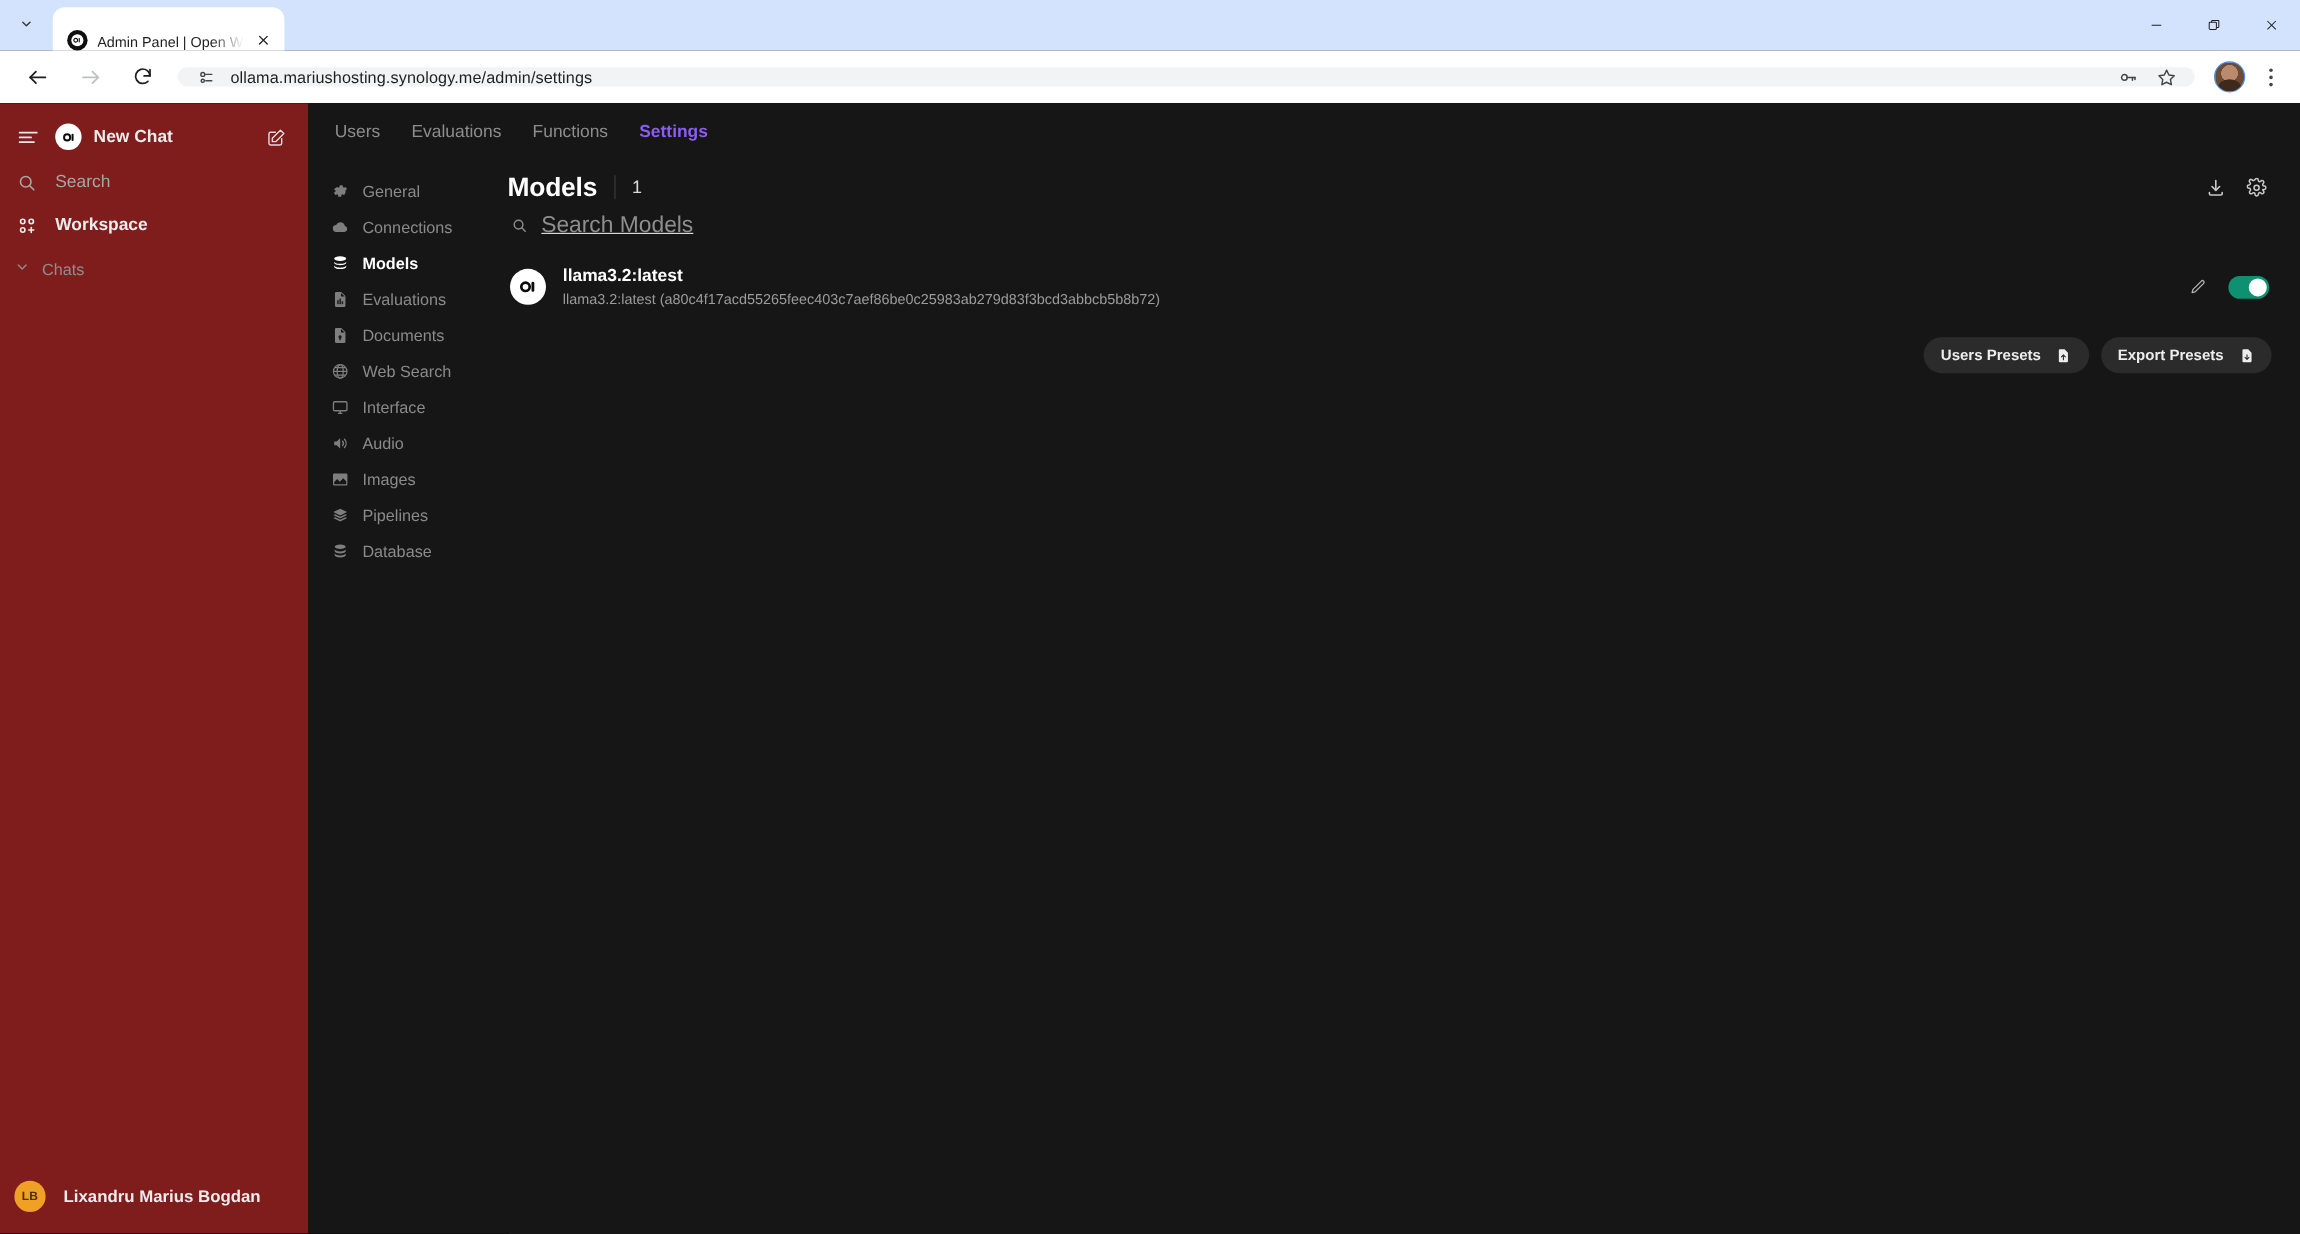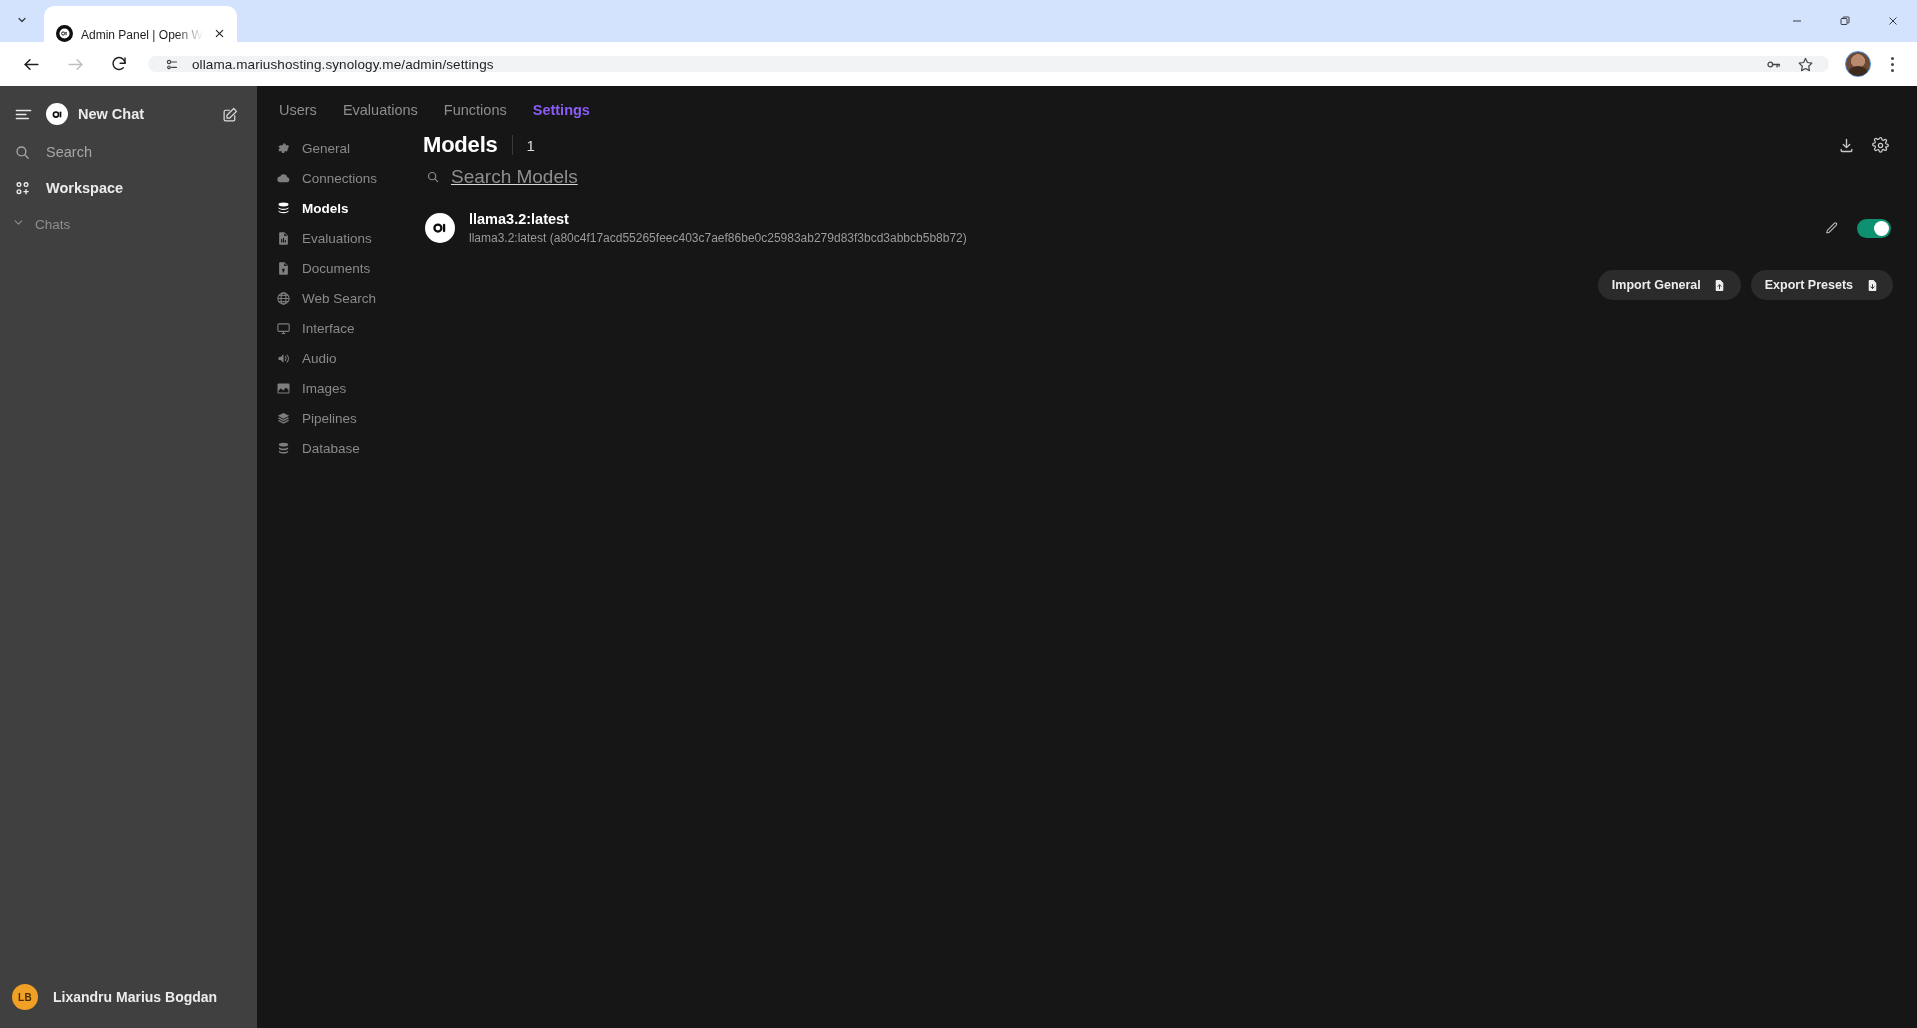--- a/index.html
+++ b/index.html
@@ -81,21 +81,21 @@
     width:30px; height:30px; display:flex; flex-direction:column; align-items:center;
     justify-content:center; gap:3px; margin-left:4px;
   }
   .kebab i { width:3px; height:3px; border-radius:50%; background:#444746; display:block; }
 
   
   .app { flex:1; display:flex; background:#0c0c0c; overflow:hidden; }
 
   
   .sidebar {
-    width:257px; flex:0 0 257px; background:#404040; display:flex;
+    width:257px; flex:0 0 257px; background:#7f1d1d; display:flex;
     flex-direction:column; padding:8px 0 0 0;
   }
   .sb-top { display:flex; align-items:center; padding:7px 14px 7px 10px; gap:10px; }
   .sb-hamb { width:26px; height:26px; display:flex; align-items:center; justify-content:center; color:#e8e8e8; }
   .sb-logo {
     width:22px; height:22px; border-radius:50%; background:#fff;
     display:flex; align-items:center; justify-content:center; flex:0 0 22px;
   }
   .sb-newchat { font-size:14.5px; font-weight:700; color:#ececec; flex:1; }
   .sb-edit { width:26px; height:26px; display:flex; align-items:center; justify-content:center; color:#dcdcdc; }
@@ -116,21 +116,21 @@
   .sb-user { display:flex; align-items:center; gap:15px; padding:12px 14px 18px 12px; }
   .avatar {
     width:26px; height:26px; border-radius:50%; background:#f0a024;
     color:#4a2f02; font-size:10px; font-weight:700; display:flex;
     align-items:center; justify-content:center; flex:0 0 26px; letter-spacing:.3px;
   }
   .sb-user-name { font-size:14px; font-weight:700; color:#ececec; }
 
   
   .content { flex:1; background:#161616; border-radius:0; display:flex; flex-direction:column; overflow:hidden; }
-  .content-inner { flex:1; display:flex; flex-direction:column; padding:0; }
+  .content-inner { flex:1; display:flex; flex-direction:column; padding:0;gap:11px; }
 
   .topnav { display:flex; gap:26px; padding:16px 0 0 22px; align-items:center; }
   .topnav span { font-size:14.5px; color:#8d8d8d; }
   .topnav span.active { color:#8b5cf6; font-weight:700; }
 
   .body-row { flex:1; display:flex; padding:10px 0 0 0; overflow:hidden; }
 
   .settings-nav { width:150px; flex:0 0 150px; padding:6px 0 0 10px; }
   .set-item {
     display:flex; align-items:center; gap:11px; padding:6px 8px;
@@ -544,21 +544,21 @@
                   </span>
                   <span class="toggle" style="background: rgb(14, 145, 113);">
                     <span class="knob"></span>
                   </span>
                 </span>
               </div>
             </div>
 
             <div class="presets-row">
               <button class="preset-btn">
-                <span>Import General</span>
+                <span>Users Presets</span>
                 <span class="p-ic">
                   <svg width="13" height="13" viewBox="0 0 24 24" fill="currentColor">
                       <path d="M13.8 2H6.6A1.6 1.6 0 0 0 5 3.6v16.8A1.6 1.6 0 0 0 6.6 22h10.8a1.6 1.6 0 0 0 1.6-1.6V7.2z"></path>
                       <path d="M12 18V11M9 13.6 12 10.6l3 3" stroke="#2b2b2b" stroke-width="1.7" fill="none" stroke-linecap="round" stroke-linejoin="round"></path>
                     </svg>
                 </span>
               </button>
               <button class="preset-btn">
                 <span>Export Presets</span>
                 <span class="p-ic">

